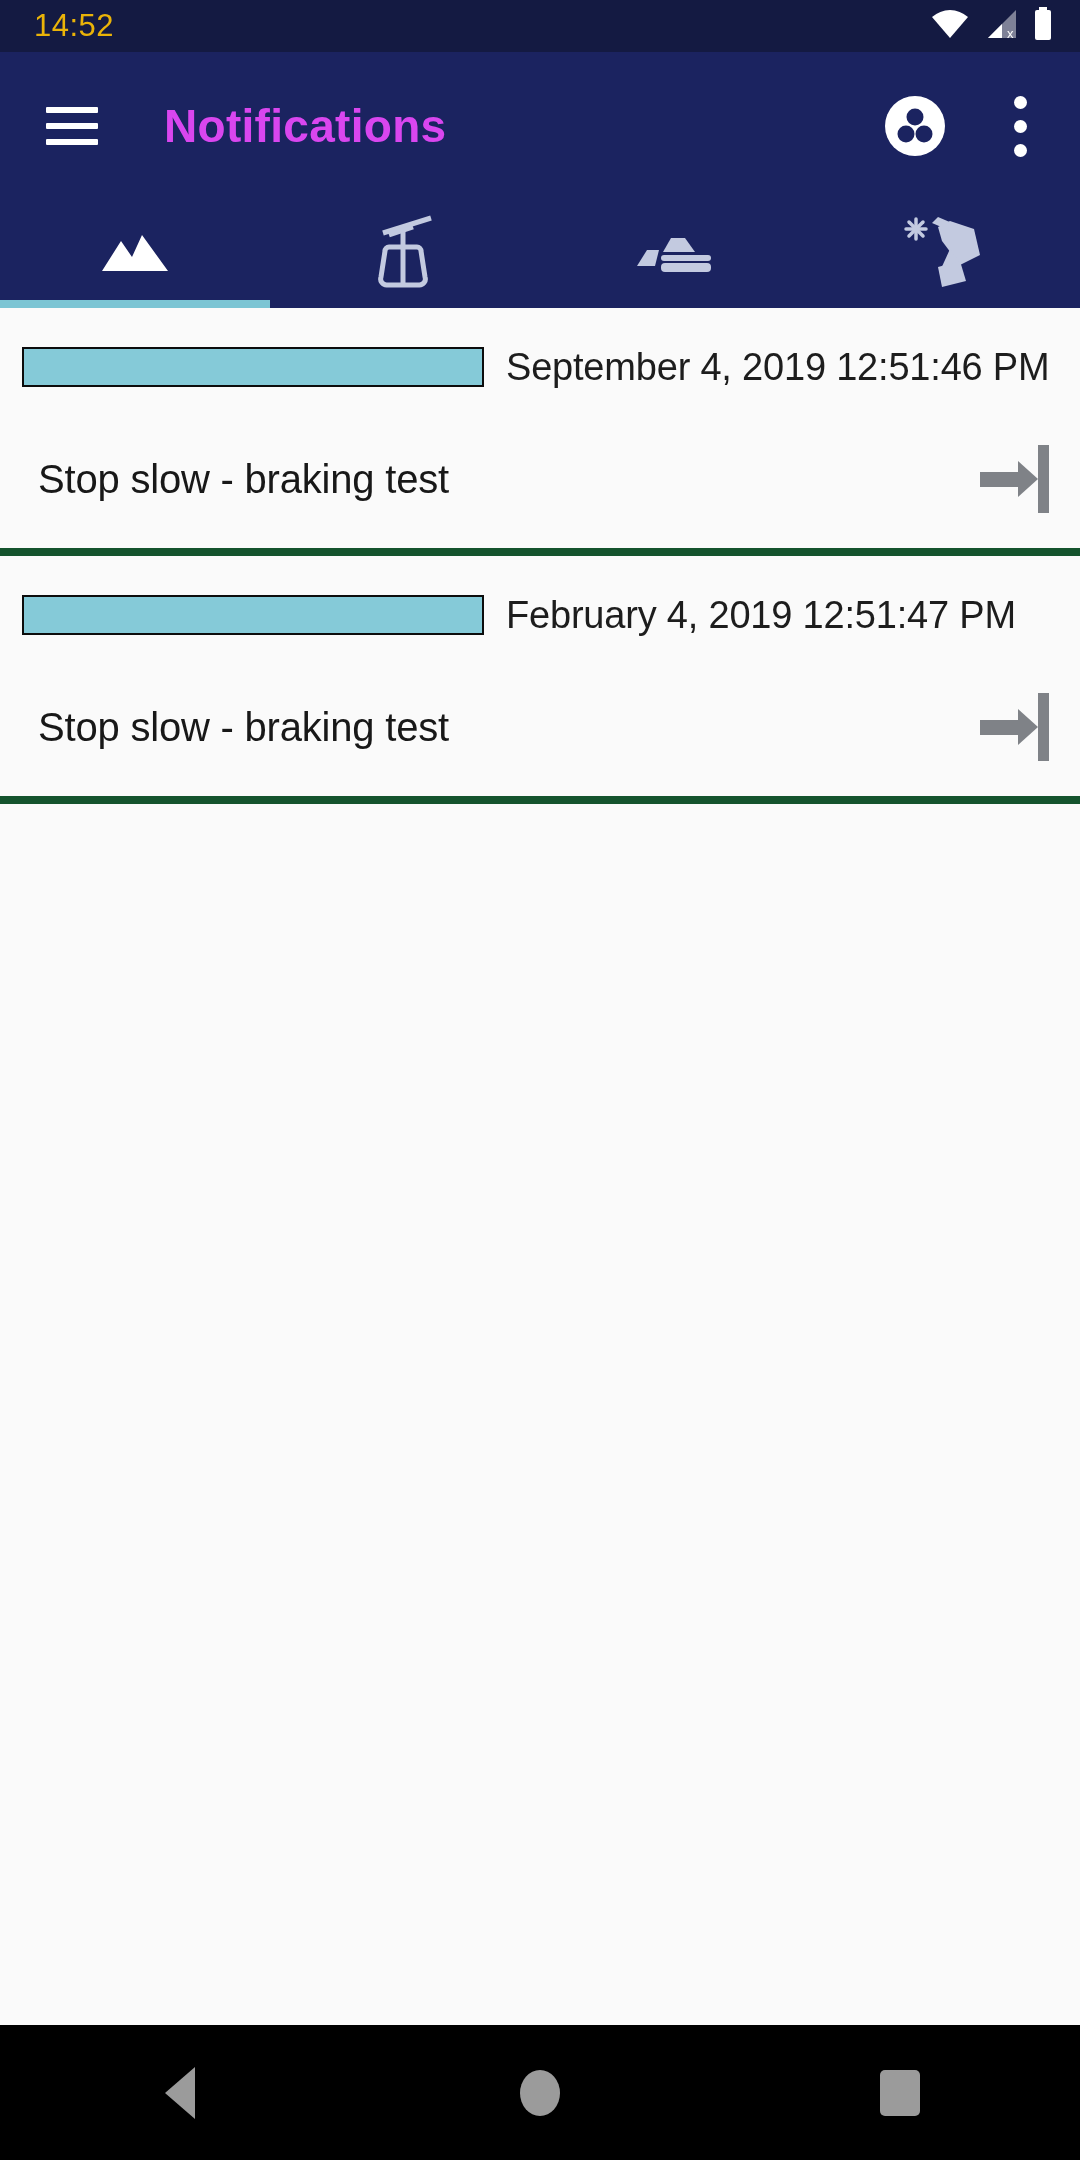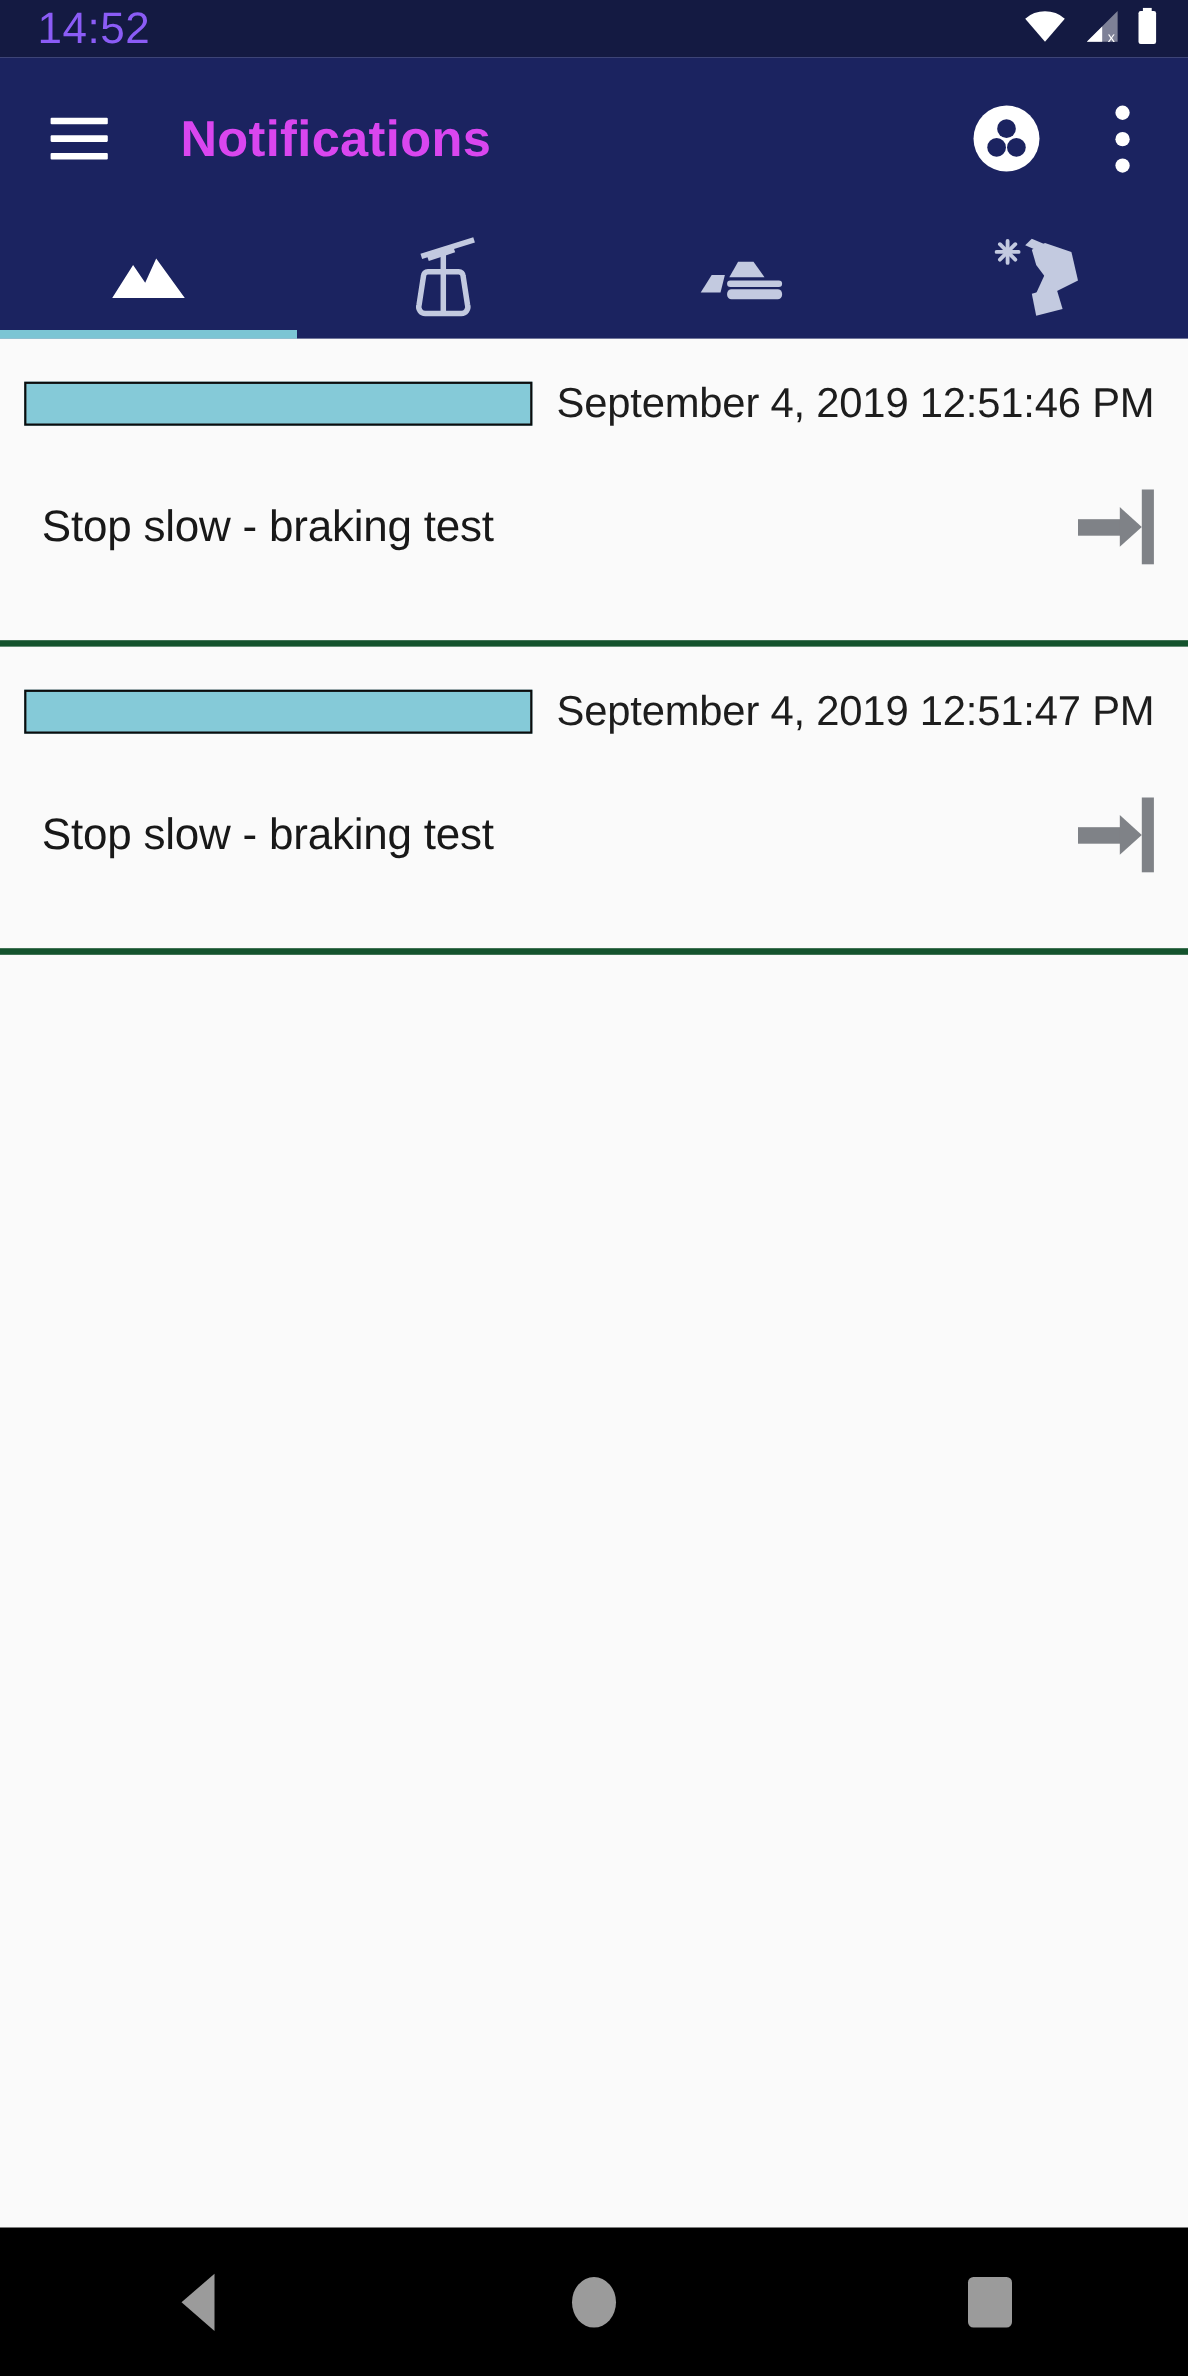--- a/index.html
+++ b/index.html
@@ -19,22 +19,22 @@
   
   #status-bar {
     position: absolute; top: 0; left: 0;
     width: 1080px; height: 52px;
     background: #141a42;
     display: flex; align-items: center;
     box-sizing: border-box;
     padding: 0 26px 0 34px;
   }
   #status-time {
-    color: #8b5cf6;
-    font-size: 40px;
+    color: #eab308;
+    font-size: 31px;
     letter-spacing: 0.5px;
     font-family: "Liberation Sans", sans-serif;
   }
   #status-icons {
     margin-left: auto;
     display: flex; align-items: center; gap: 12px;
   }
   .sysicon { display: block; }
 
   
@@ -115,23 +115,23 @@
     position: absolute;
     top: 308px; left: 0;
     width: 1080px;
     height: 1717px;
     background: #fafafa;
     overflow: hidden;
   }
   .list-item {
     position: relative;
     width: 1080px;
-    height: 280px;
+    height: 248px;
     box-sizing: border-box;
-    border-bottom: 6px solid #14532d;
+    border-bottom: 8px solid #14532d;
     background: #fafafa;
     cursor: pointer;
   }
   .item-top {
     position: relative;
     height: 118px;
     display: flex; align-items: center;
   }
   .level-bar {
     margin-left: 22px;
@@ -329,21 +329,21 @@
             <rect x="6" y="33" width="46" height="15" fill="#7f8287"></rect>
             <path d="M44 22 L64 40 L44 58 Z" fill="#7f8287"></path>
           </svg>
         </div>
       </div>
     </div>
 
     <div class="list-item">
       <div class="item-top">
         <div class="level-bar"></div>
-        <div class="item-date">September 4, 2019 12:51:47 PM</div>
+        <div class="item-date">February 4, 2019 12:51:47 PM</div>
       </div>
       <div class="item-bottom">
         <div class="item-title">Stop slow - braking test</div>
         <div class="item-action">
           <svg width="76" height="80" viewBox="0 0 76 80">
             <rect x="64" y="6" width="11" height="68" fill="#7f8287"></rect>
             <rect x="6" y="33" width="46" height="15" fill="#7f8287"></rect>
             <path d="M44 22 L64 40 L44 58 Z" fill="#7f8287"></path>
           </svg>
         </div>

